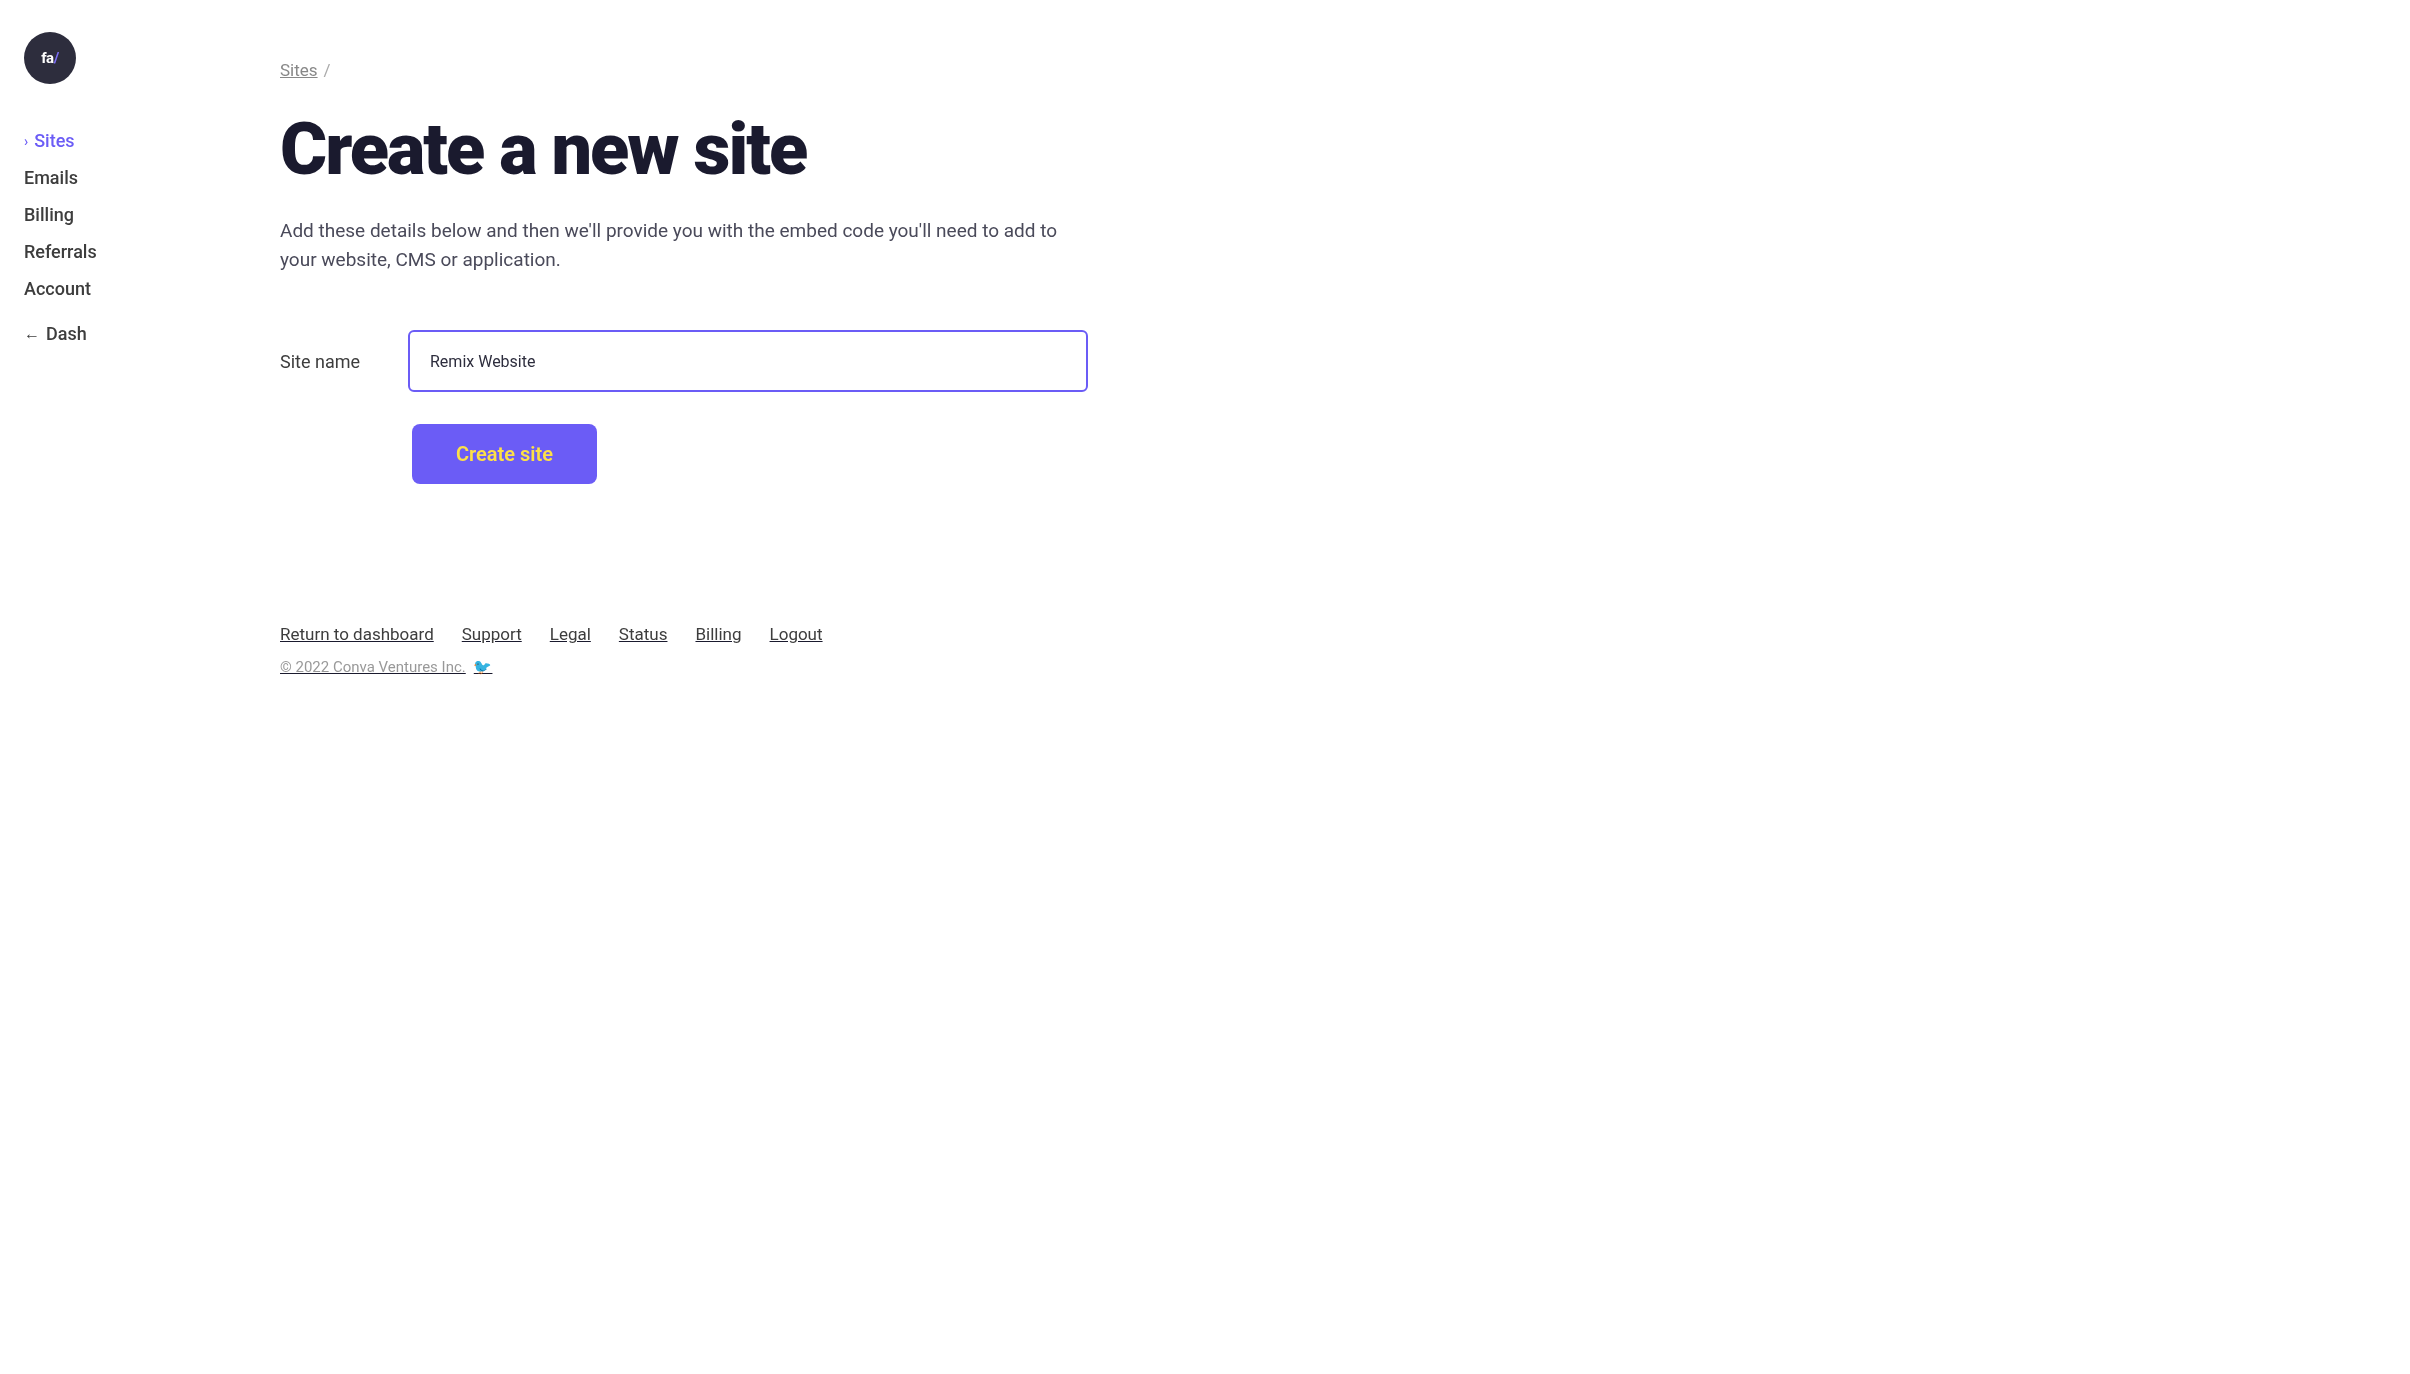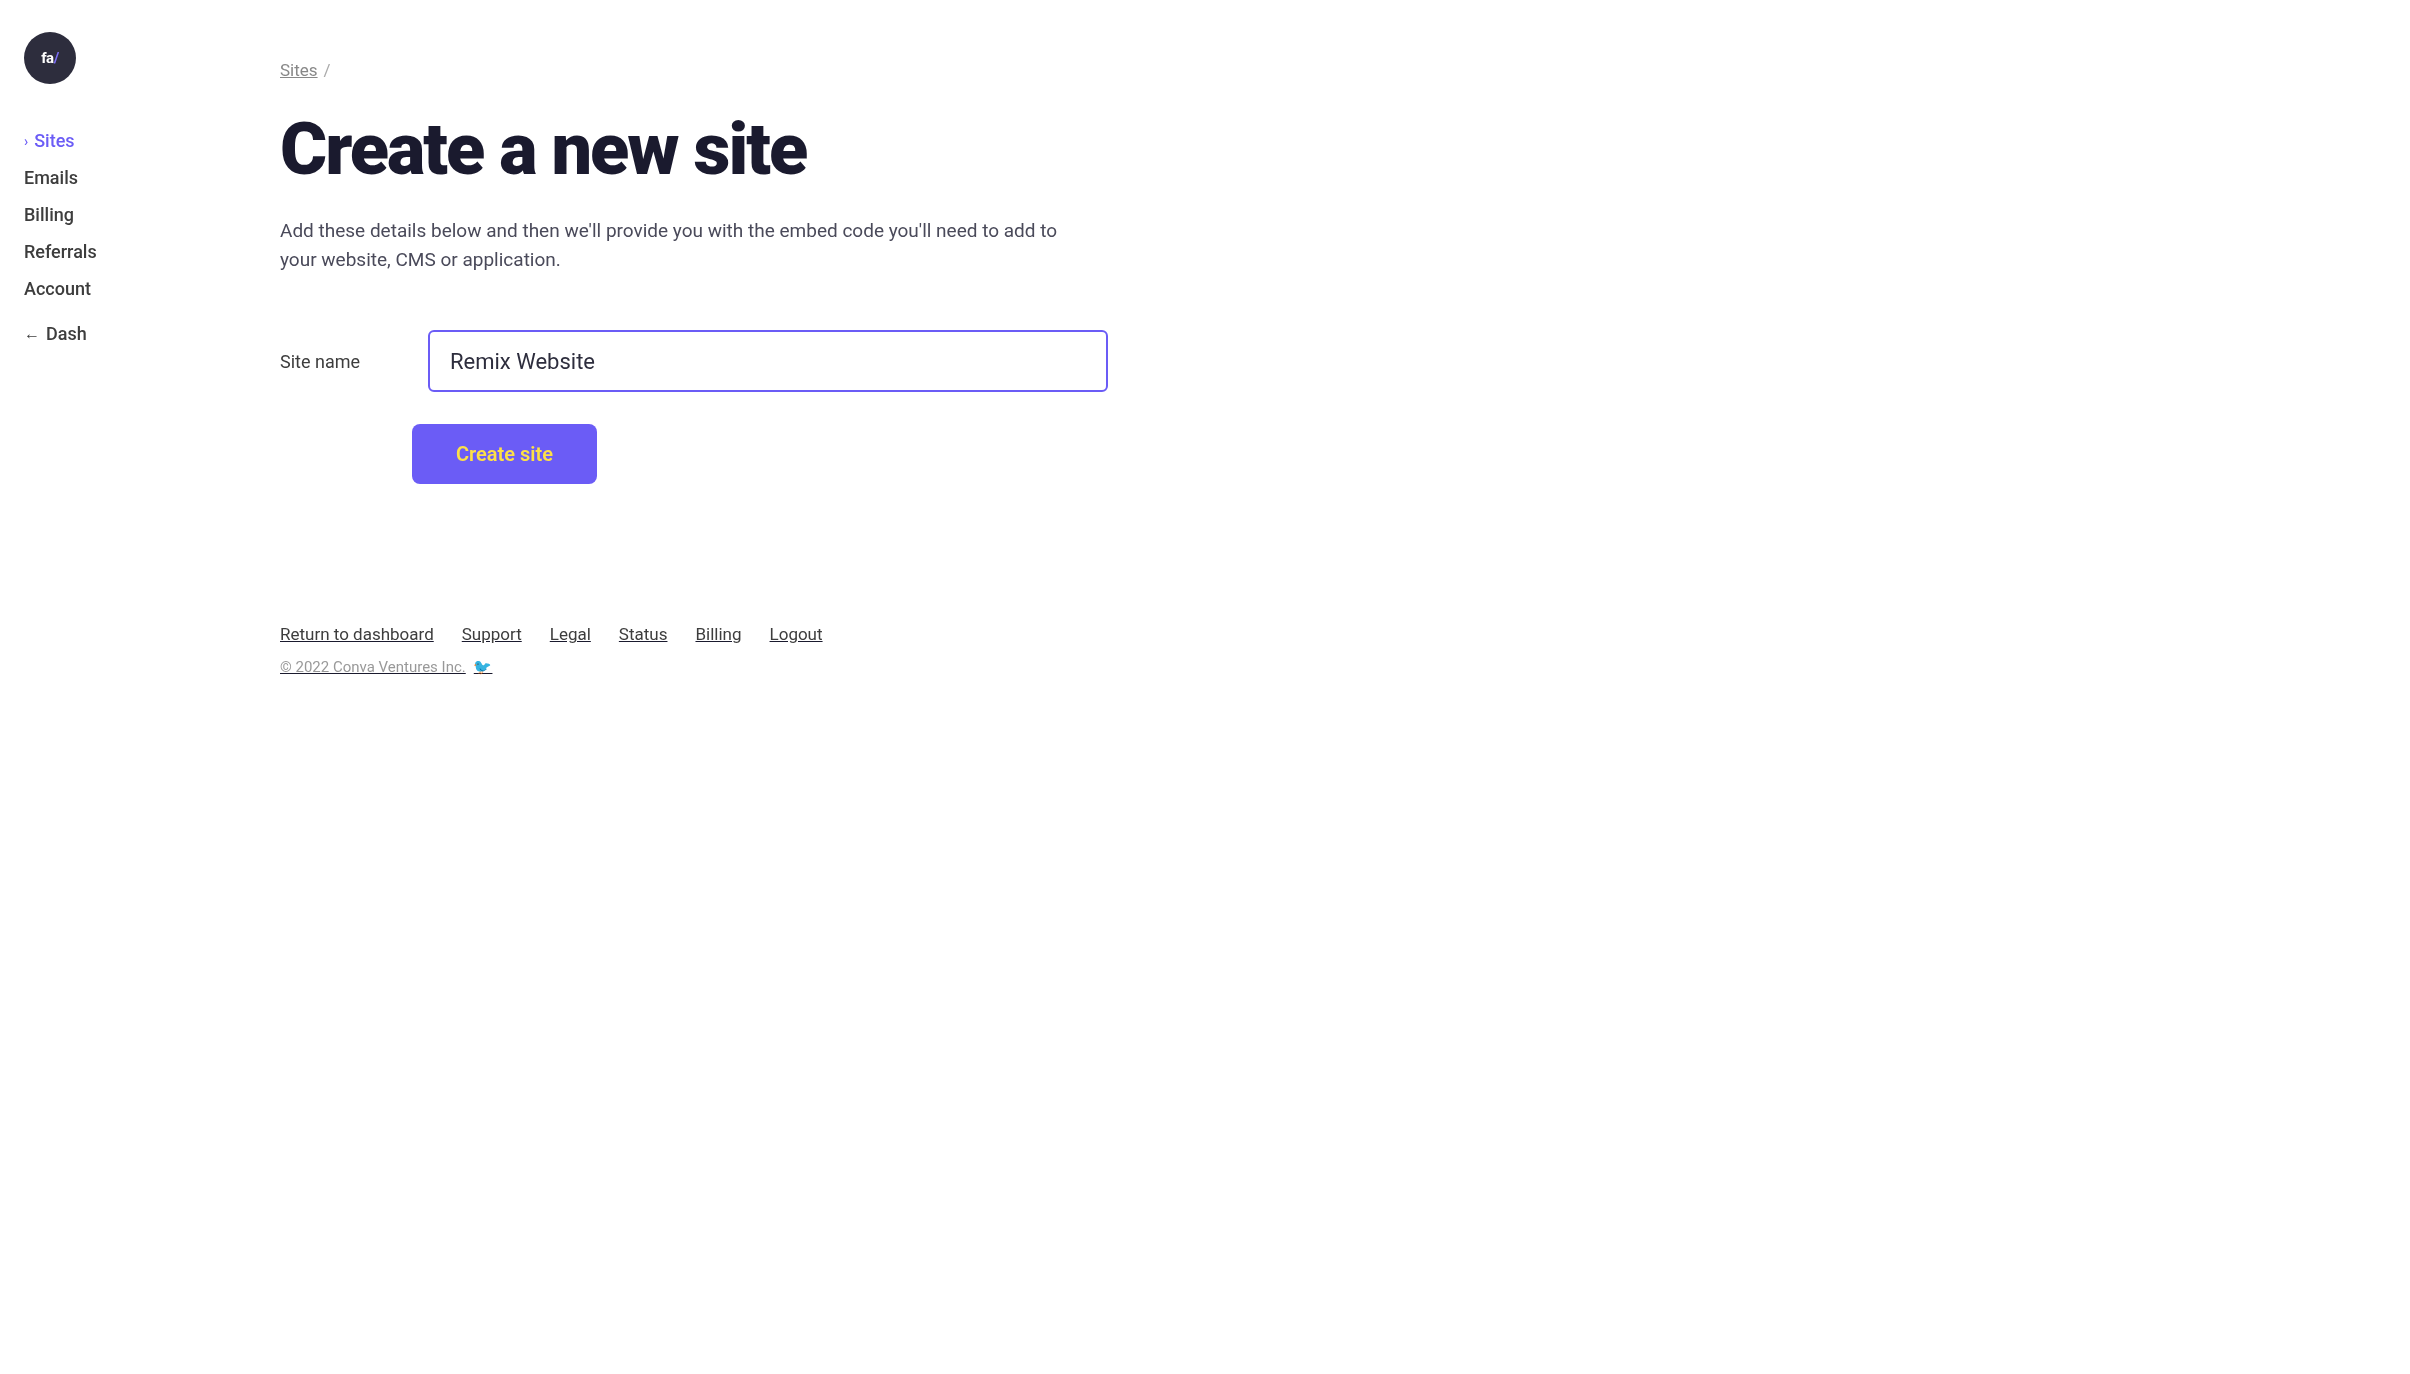--- a/index.html
+++ b/index.html
@@ -110,37 +110,37 @@
       color: #4a4a5a;
       line-height: 1.55;
       margin-bottom: 56px;
       max-width: 780px;
     }
 
     
     .form-row {
       display: flex;
       align-items: center;
-      gap: 48px;
+      gap: 28px;
       margin-bottom: 32px;
     }
     .form-label {
       font-size: 18px;
       color: #3d3d3d;
       font-weight: 400;
       min-width: 100px;
     }
     .form-input {
       flex: 1;
       max-width: 680px;
       height: 62px;
       border: 2px solid #6b5cf6;
       border-radius: 6px;
       padding: 0 20px;
-      font-size: 22px;
+      font-size: 16px;
       color: #2d2d3d;
       outline: none;
       font-family: inherit;
     }
 
     .btn-create {
       margin-left: 132px;
       background: #6b5cf6;
       color: #fde047;
       border: none;

